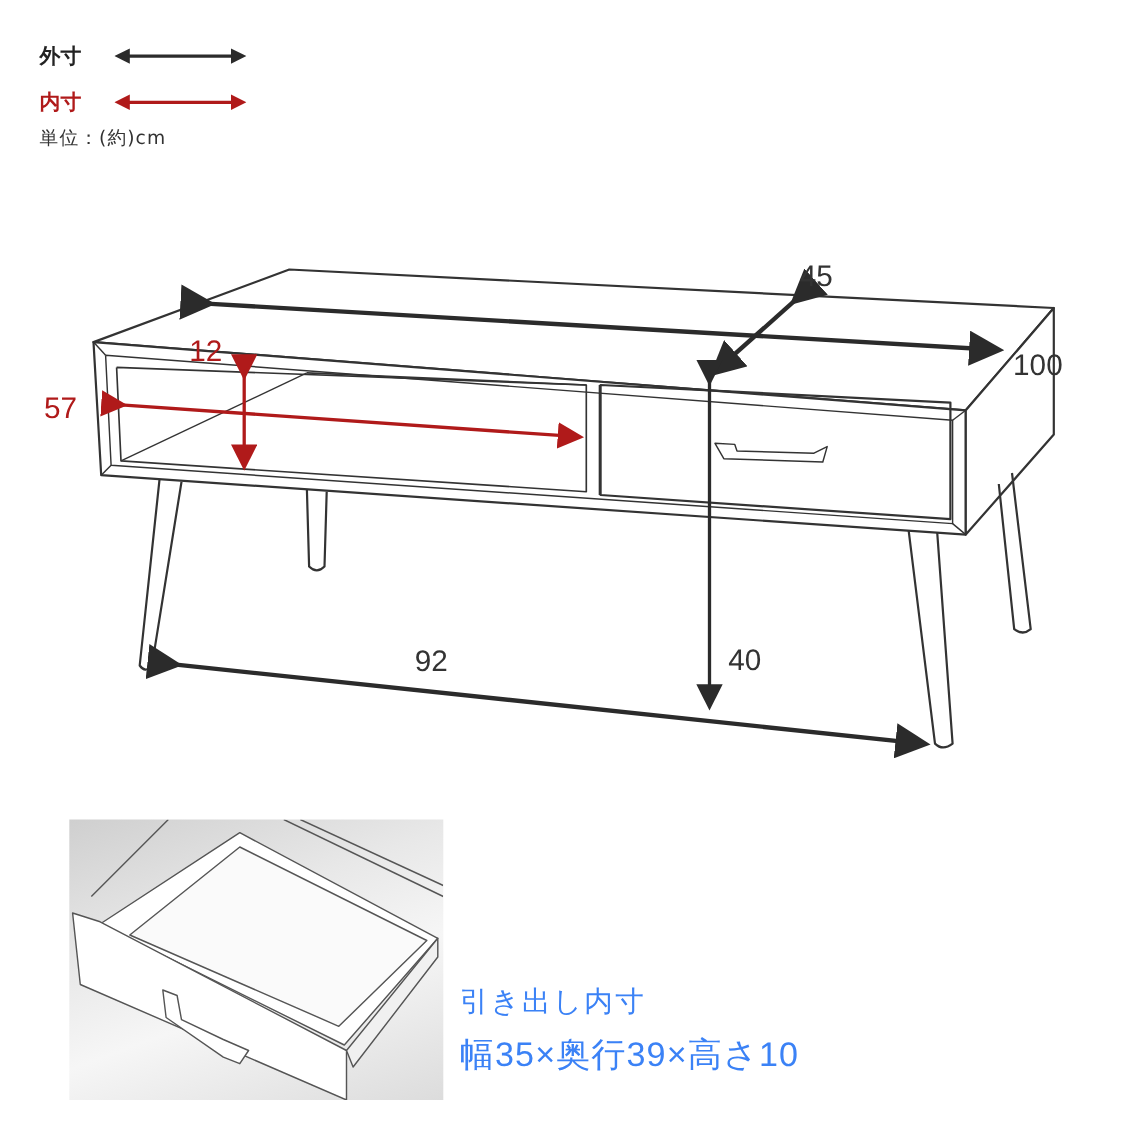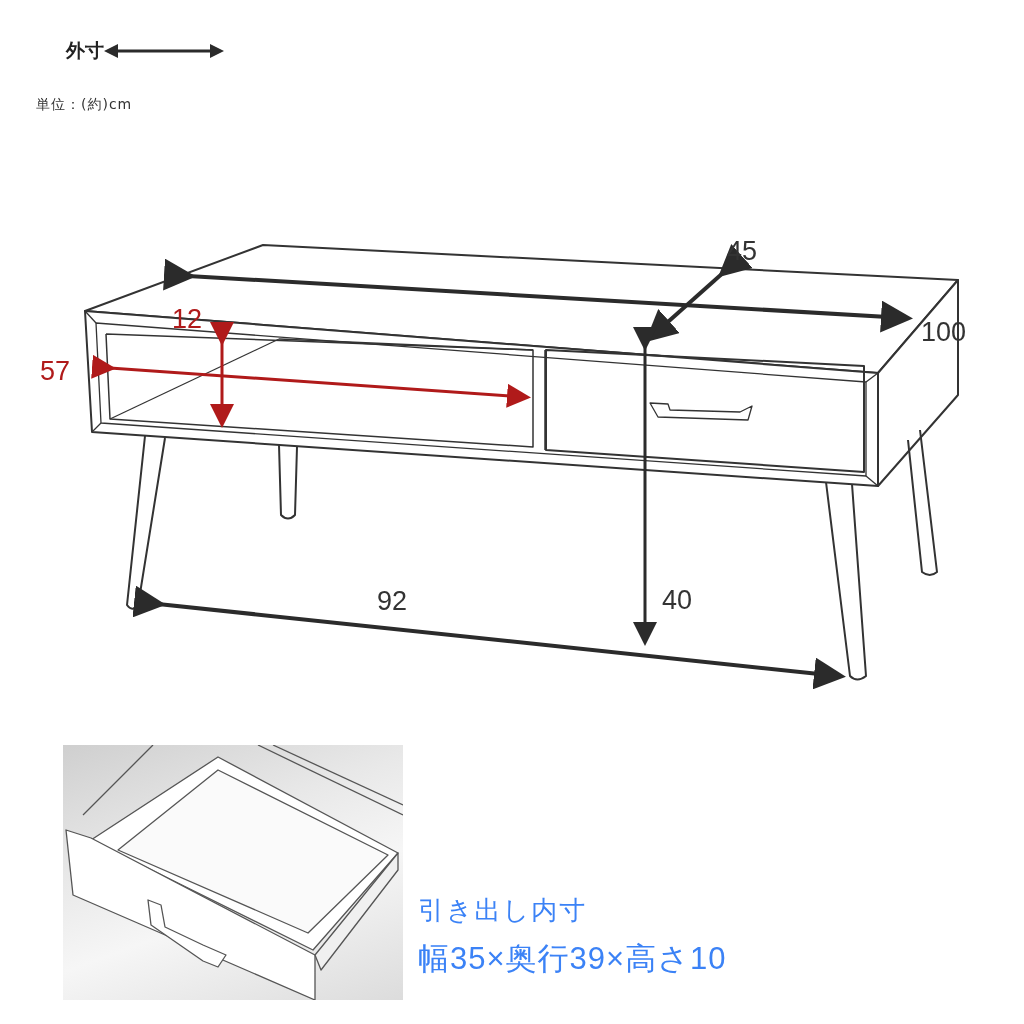--- a/index.html
+++ b/index.html
@@ -1,43 +1,51 @@
 <!DOCTYPE html>
 <html><head>
   <meta charset="utf-8">
   <style>
     html, body { margin: 0; padding: 0; background: #ffffff; }
     body { width: 1024px; height: 1024px; position: relative; overflow: hidden;
            font-family: "DejaVu Sans", "Liberation Sans", sans-serif; }
     .legend { position: absolute; left: 36px; top: 30px; }
     .legend-row { display: flex; align-items: center; height: 42px; }
     .legend-label { font-size: 19px; font-weight: bold; width: 68px; }
-    .legend-label.outer { color: #222222; text-align: right; }
+    .legend-label.outer { color: #222222; }
     .legend-label.inner { color: #b01a1a; }
-    .unit { font-size: 14px; color: #333333; margin-top: 24px; letter-spacing: 1px; }
+    .unit { font-size: 17px; color: #333333; margin-top: 0; letter-spacing: 1px; }
     svg.main { position: absolute; left: 0; top: 0; }
     .dim { font-family: "Liberation Sans", sans-serif; font-size: 27px; }
     .drawer-note { position: absolute; left: 418px; top: 893px; color: #3b82f6;
                    font-family: Liberation Sans, sans-serif; }
     .drawer-note .title { font-size: 26px; letter-spacing: 2px; }
     .drawer-note .size { font-size: 31px; margin-top: 10px; letter-spacing: 1px; }
     .photo { position: absolute; left: 63px; top: 745px; width: 340px; height: 255px;
              overflow: hidden;
              background: linear-gradient(160deg, #cfcfcf 0%, #e8e8e8 35%, #f6f6f6 60%, #dcdcdc 100%); }
   </style>
 </head>
 <body>
 
 <div class="legend">
   <div class="legend-row">
     <span class="legend-label outer">外寸</span>
     <svg width="120" height="20">
       <line x1="10" y1="10" x2="110" y2="10" stroke="#2b2b2b" stroke-width="3"></line>
       <polygon points="0,10 14,3 14,17" fill="#2b2b2b"></polygon>
       <polygon points="120,10 106,3 106,17" fill="#2b2b2b"></polygon>
+    </svg>
+  </div>
+  <div class="legend-row">
+    <span class="legend-label inner">内寸</span>
+    <svg width="120" height="20">
+      <line x1="10" y1="10" x2="110" y2="10" stroke="#b01a1a" stroke-width="3"></line>
+      <polygon points="0,10 14,3 14,17" fill="#b01a1a"></polygon>
+      <polygon points="120,10 106,3 106,17" fill="#b01a1a"></polygon>
     </svg>
   </div>
   <div class="unit">単位：(約)cm</div>
 </div>
 
 <svg class="main" width="1024" height="740" viewBox="0 0 1024 740">
   <defs>
     <marker id="arrDark" markerWidth="8" markerHeight="8" refX="6" refY="4" orient="auto" markerUnits="strokeWidth">
       <path d="M0,0 L8,4 L0,8 z" fill="#2b2b2b"></path>
     </marker>

